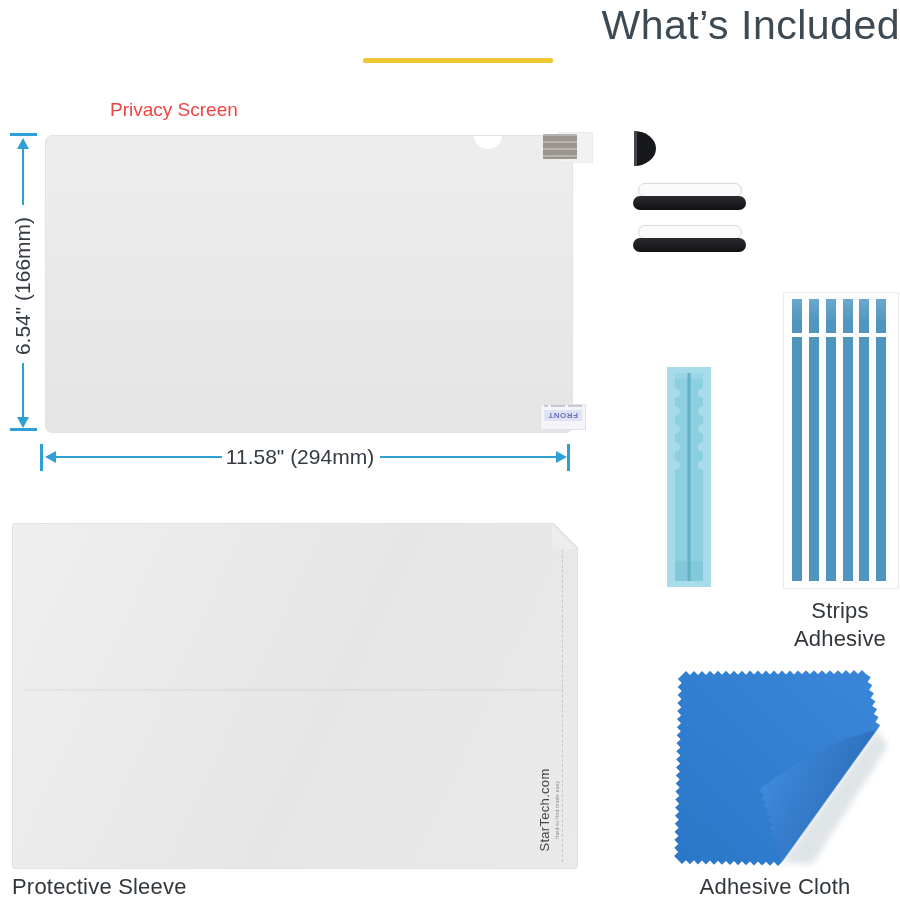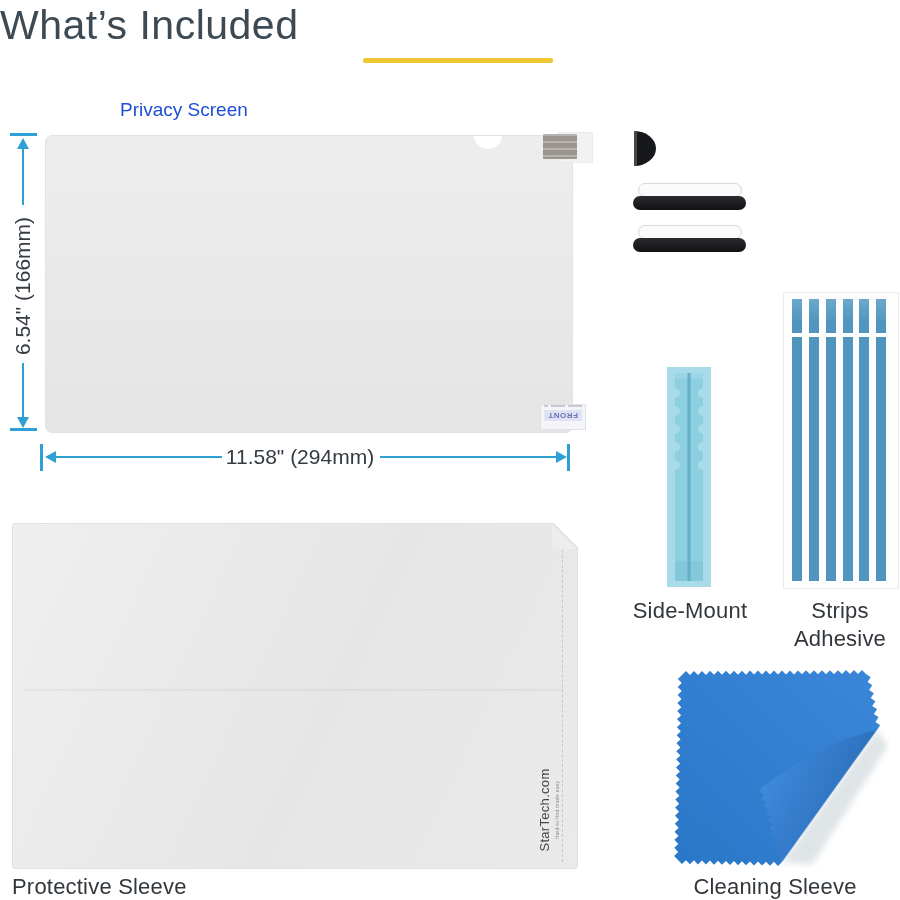--- a/index.html
+++ b/index.html
@@ -6,21 +6,21 @@
     --arrow:#2fa0d5;
     --ink:#32383e;
     --title:#3d4a54;
   }
   html,body{margin:0;padding:0;background:#fff;}
   .canvas{position:relative;width:900px;height:900px;background:#fff;overflow:hidden;
           font-family:"Liberation Sans",sans-serif;color:var(--ink);}
   .abs{position:absolute;}
   .lbl{font-size:22px;color:#32373c;letter-spacing:.2px;text-align:right;}
   .lbl2{line-height:28px;text-align:center;}
-  .title{width:900px;text-align:left;font-size:41px;letter-spacing:.5px;color:var(--title);font-weight:400;}
+  .title{width:900px;text-align:right;font-size:41px;letter-spacing:.5px;color:var(--title);font-weight:400;}
   .accent{height:5px;border-radius:2px;}
   
   .dline{background:var(--arrow);position:absolute;}
   .cap{background:var(--arrow);position:absolute;}
   .arr{width:0;height:0;position:absolute;}
   .arr.up{border-left:6px solid transparent;border-right:6px solid transparent;border-bottom:11px solid var(--arrow);}
   .arr.down{border-left:6px solid transparent;border-right:6px solid transparent;border-top:11px solid var(--arrow);}
   .arr.left{border-top:6px solid transparent;border-bottom:6px solid transparent;border-right:11px solid var(--arrow);}
   .arr.right{border-top:6px solid transparent;border-bottom:6px solid transparent;border-left:11px solid var(--arrow);}
   .dimtext{font-size:21px;color:#343b42;text-align:center;white-space:nowrap;}
@@ -51,21 +51,21 @@
   .brand .tag{font-size:5px;color:#8c8c90;letter-spacing:.3px;}
 </style>
 </head>
 <body>
 
 <div class="canvas">
 
   <div class="abs title" style="left:0;top:2px;">What’s Included</div>
   <div class="abs accent" style="left:363px;top:58px;width:190px;background:#eec733;"></div>
 
-  <div class="abs" style="left:110px;top:99px;font-size:19px;color:#1d4ed8;margin-left:10px;">Privacy Screen</div>
+  <div class="abs" style="left:110px;top:99px;font-size:19px;color:#ef4444;">Privacy Screen</div>
 
   <div class="abs screen" style="left:45px;top:135px;width:526px;height:296px;">
     <div class="notch"></div>
   </div>
   <div class="abs film-ext" style="left:558px;top:132px;width:33px;height:29px;"></div>
   <div class="abs gray-sticker" style="left:543px;top:134px;width:34px;height:25px;"></div>
 
   <div class="abs front-sticker" style="left:540px;top:404px;width:46px;height:26px;">
     <span class="front-box">FRONT</span>
     <div class="front-lines"></div>
@@ -106,21 +106,20 @@
         <circle cx="11" cy="100" r="5"></circle>
       <circle cx="39" cy="28" r="5"></circle>
         <circle cx="39" cy="46" r="5"></circle>
         <circle cx="39" cy="64" r="5"></circle>
       <circle cx="39" cy="82" r="5"></circle>
         <circle cx="39" cy="100" r="5"></circle>
     </g>
     <rect x="23.5" y="8" width="3" height="208" fill="#63afc6"></rect>
   </svg>
   <div class="abs lbl lbl2" style="left:630px;top:597px;width:120px;">
-    <div>Side-Mount</div>
   </div>
 
   <div class="abs card" style="left:783px;top:292px;width:114px;height:295px;">
     <div class="strip topseg" style="left:8px;top:6px;width:10px;height:34px;"></div>
     <div class="strip topseg" style="left:25px;top:6px;width:10px;height:34px;"></div>
     <div class="strip topseg" style="left:42px;top:6px;width:10px;height:34px;"></div>
     <div class="strip topseg" style="left:59px;top:6px;width:10px;height:34px;"></div>
     <div class="strip topseg" style="left:75px;top:6px;width:10px;height:34px;"></div>
     <div class="strip topseg" style="left:92px;top:6px;width:10px;height:34px;"></div>
     <div class="strip" style="left:8px;top:44px;width:10px;height:244px;"></div>
@@ -158,15 +157,15 @@
       </linearGradient>
       <filter id="soft" x="-30%" y="-30%" width="160%" height="160%">
           <feGaussianBlur stdDeviation="3"></feGaussianBlur>
         </filter>
     </defs>
     <path id="cloth-shadow" d="M217 72 L122 204 L152 207 L228 88 Z" fill="#b9c4cc" opacity="0.45" filter="url(#soft)"></path>
     <path id="cloth-main" fill="url(#gmain)" d="M22 17 L26.0 13.0 L30.0 17.0 L34.0 12.9 L38.0 16.9 L42.0 12.9 L46.0 16.9 L50.0 12.8 L54.0 16.8 L58.0 12.8 L62.0 16.8 L66.0 12.8 L70.0 16.7 L74.0 12.7 L78.0 16.7 L82.0 12.7 L86.0 16.7 L90.0 12.6 L94.0 16.6 L98.0 12.6 L102.0 16.6 L106.0 12.5 L110.0 16.5 L114.0 12.5 L118.0 16.5 L122.0 12.5 L126.0 16.4 L130.0 12.4 L134.0 16.4 L138.0 12.4 L142.0 16.3 L146.0 12.3 L150.0 16.3 L154.0 12.3 L158.0 16.3 L162.0 12.2 L166.0 16.2 L170.0 12.2 L174.0 16.2 L178.0 12.2 L182.0 16.1 L186.0 12.1 L190.0 16.1 L194.0 12.1 L198.0 16.0 L202.0 12.0 L206.0 16.0 L210.7 19.2 L207.6 24.0 L212.3 27.2 L209.1 32.0 L213.9 35.2 L210.7 40.0 L215.4 43.2 L212.3 48.0 L217.0 51.2 L213.9 56.0 L218.6 59.2 L215.4 64.0 L220.1 67.2 L217.0 72.0 L122 204 L117.9 207.9 L114.0 203.8 L109.9 207.8 L106.0 203.7 L101.9 207.6 L98.0 203.5 L93.9 207.5 L90.0 203.4 L85.9 207.3 L82.0 203.2 L77.9 207.2 L74.0 203.1 L69.9 207.0 L66.0 202.9 L61.9 206.8 L58.0 202.8 L53.9 206.7 L50.0 202.6 L45.9 206.5 L42.0 202.5 L37.9 206.4 L34.0 202.3 L29.9 206.2 L26.0 202.2 L21.9 206.1 L18.0 202.0 L14.1 197.9 L18.2 194.0 L14.3 189.8 L18.3 185.9 L14.4 181.8 L18.5 177.9 L14.6 173.8 L18.7 169.8 L14.8 165.7 L18.9 161.8 L15.0 157.7 L19.0 153.7 L15.1 149.6 L19.2 145.7 L15.3 141.6 L19.4 137.7 L15.5 133.5 L19.6 129.6 L15.7 125.5 L19.7 121.6 L15.8 117.5 L19.9 113.5 L16.0 109.4 L20.1 105.5 L16.2 101.4 L20.3 97.4 L16.3 93.3 L20.4 89.4 L16.5 85.3 L20.6 81.3 L16.7 77.2 L20.8 73.3 L16.9 69.2 L21.0 65.3 L17.0 61.2 L21.1 57.2 L17.2 53.1 L21.3 49.2 L17.4 45.1 L21.5 41.1 L17.6 37.0 L21.7 33.1 L17.7 29.0 L21.8 25.0 L17.9 20.9 L22.0 17.0 Z"></path>
     <path id="cloth-flap" fill="url(#gflap)" d="M217 72 Q162 84 102 129 L99.2 133.8 L104.1 136.4 L101.3 141.2 L106.2 143.8 L103.4 148.6 L108.3 151.2 L105.5 156.0 L110.4 158.6 L107.6 163.4 L112.5 166.0 L109.7 170.8 L114.6 173.4 L111.8 178.2 L116.7 180.8 L113.9 185.6 L118.8 188.2 L116.0 193.0 L120.9 195.6 L118.1 200.4 L123.0 203.0 Z"></path>
     <path id="cloth-crease" d="M217 72 L122 204" stroke="rgba(255,255,255,0.3)" stroke-width="1.2" fill="none"></path>
   </svg>
-  <div class="abs lbl" style="left:670px;top:874px;width:210px;text-align:center;">Cleaning Sleeve</div>
+  <div class="abs lbl" style="left:670px;top:874px;width:210px;text-align:center;">Adhesive Cloth</div>
 
 </div>
 
 </body></html>

